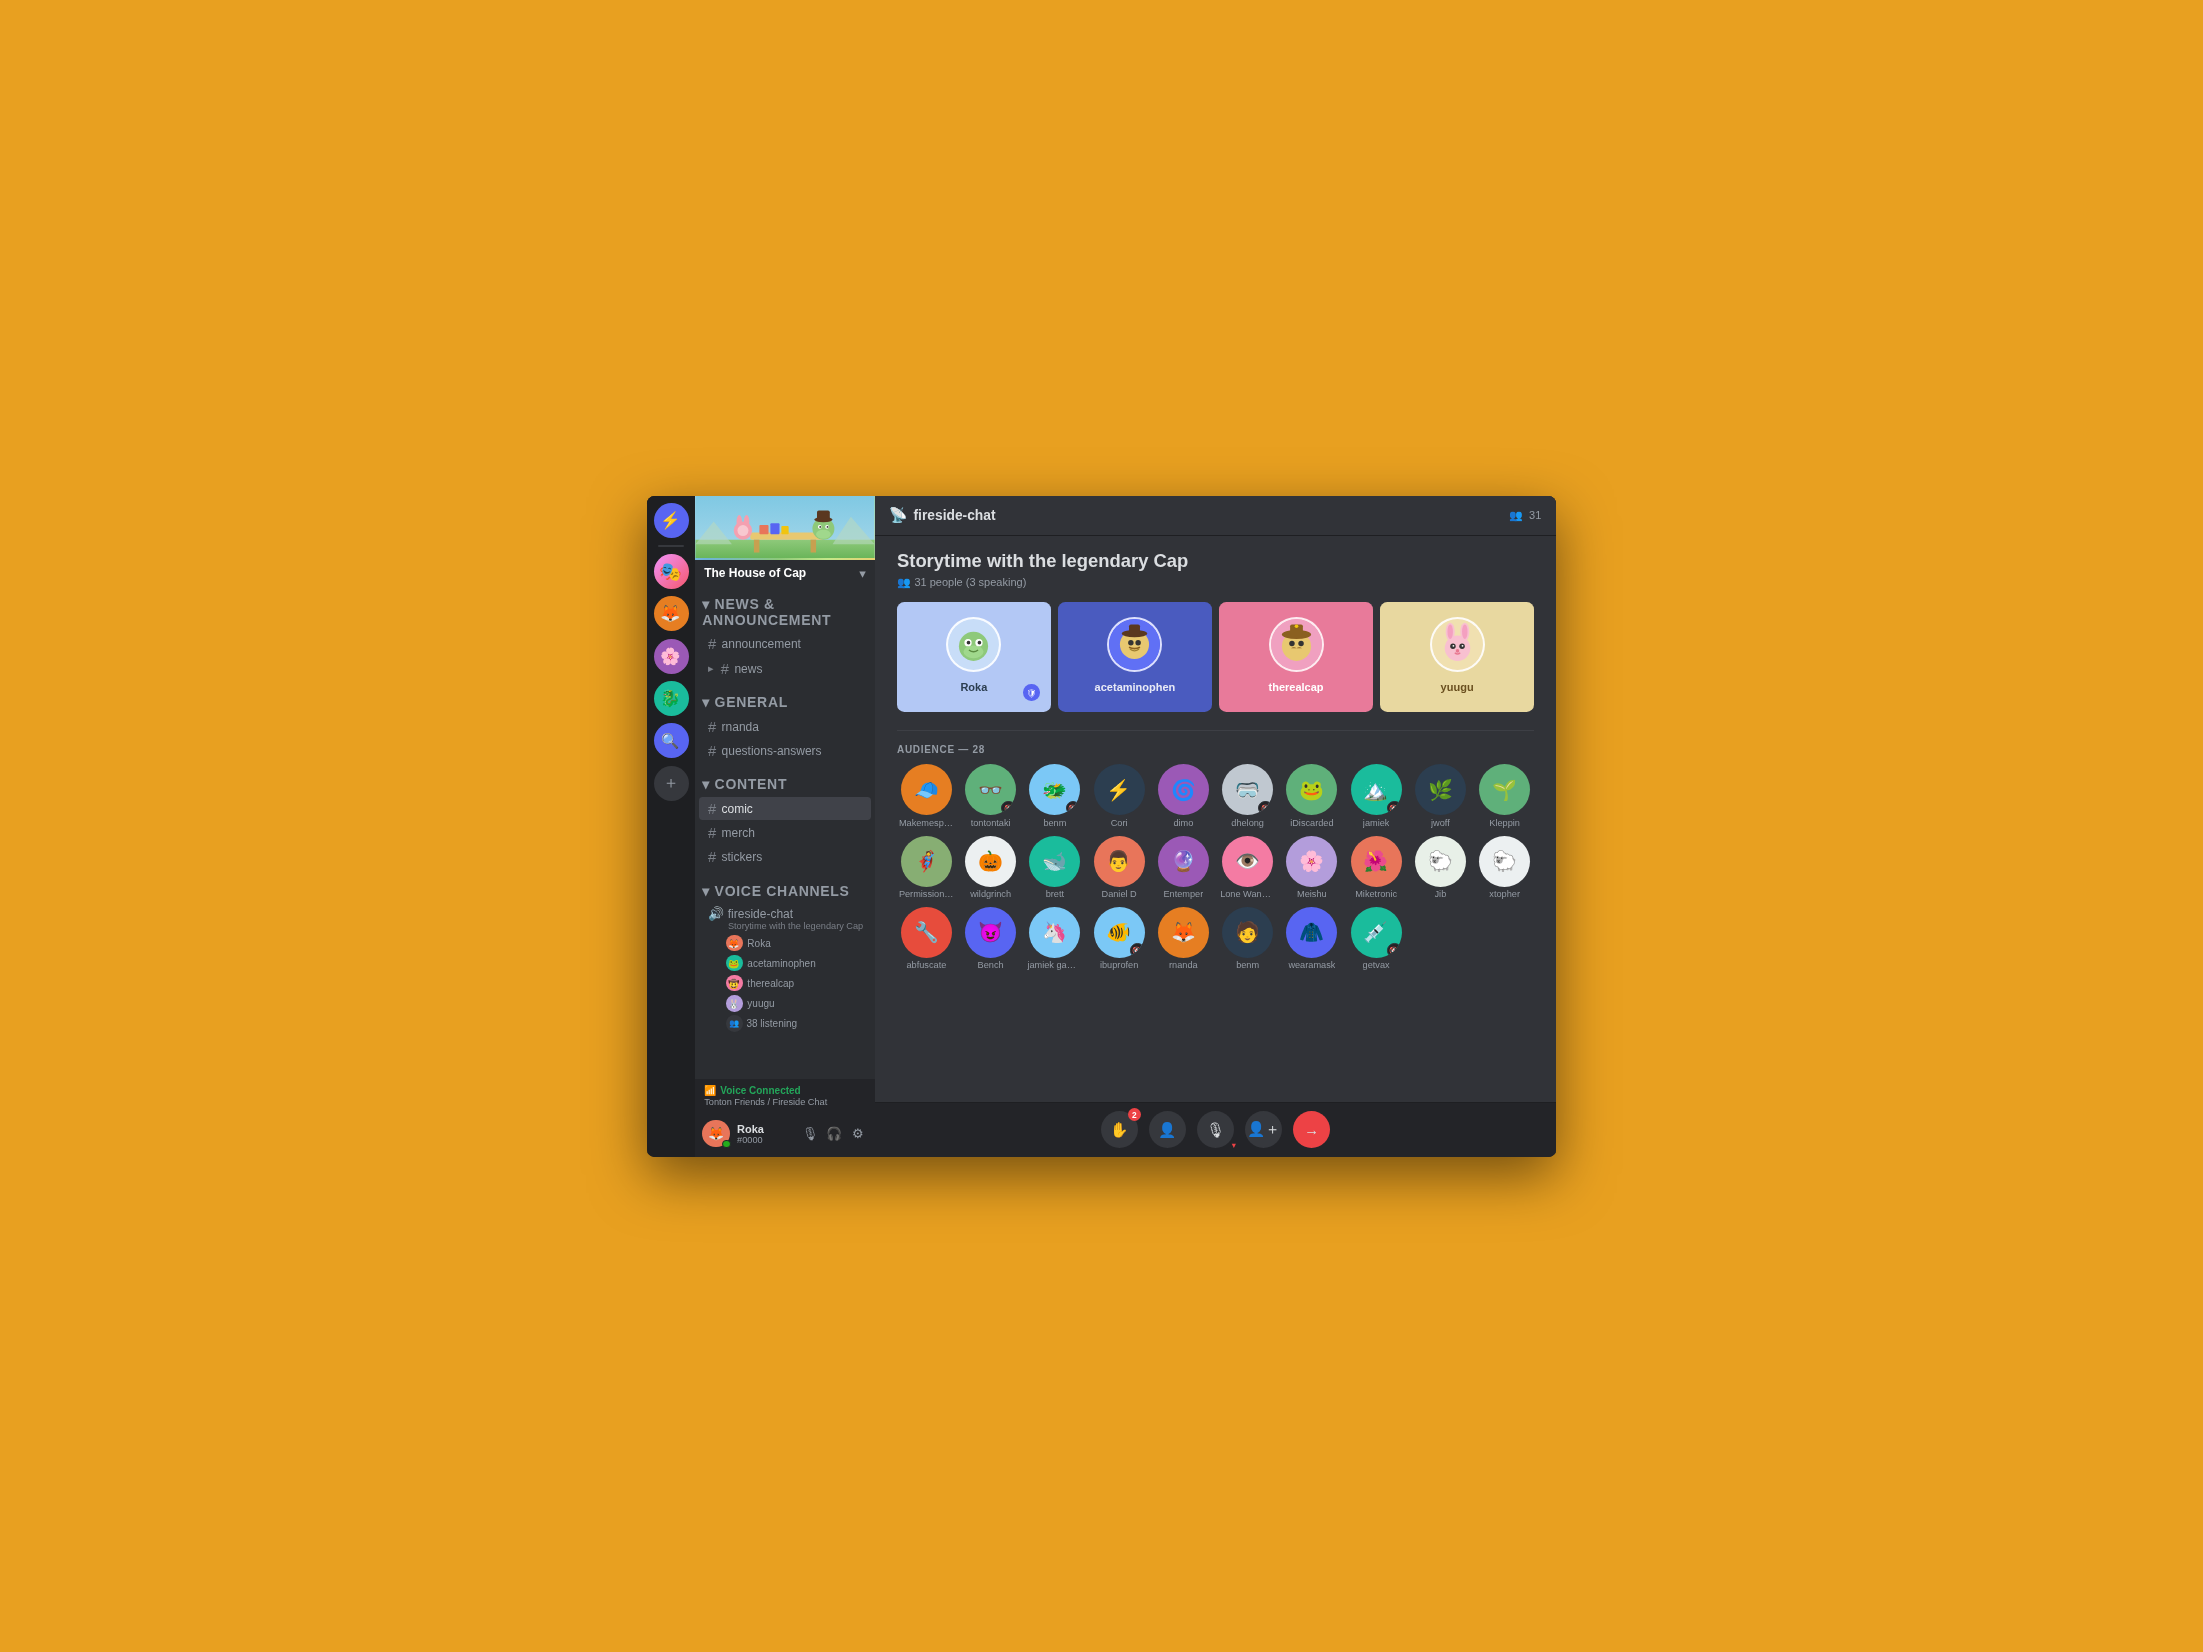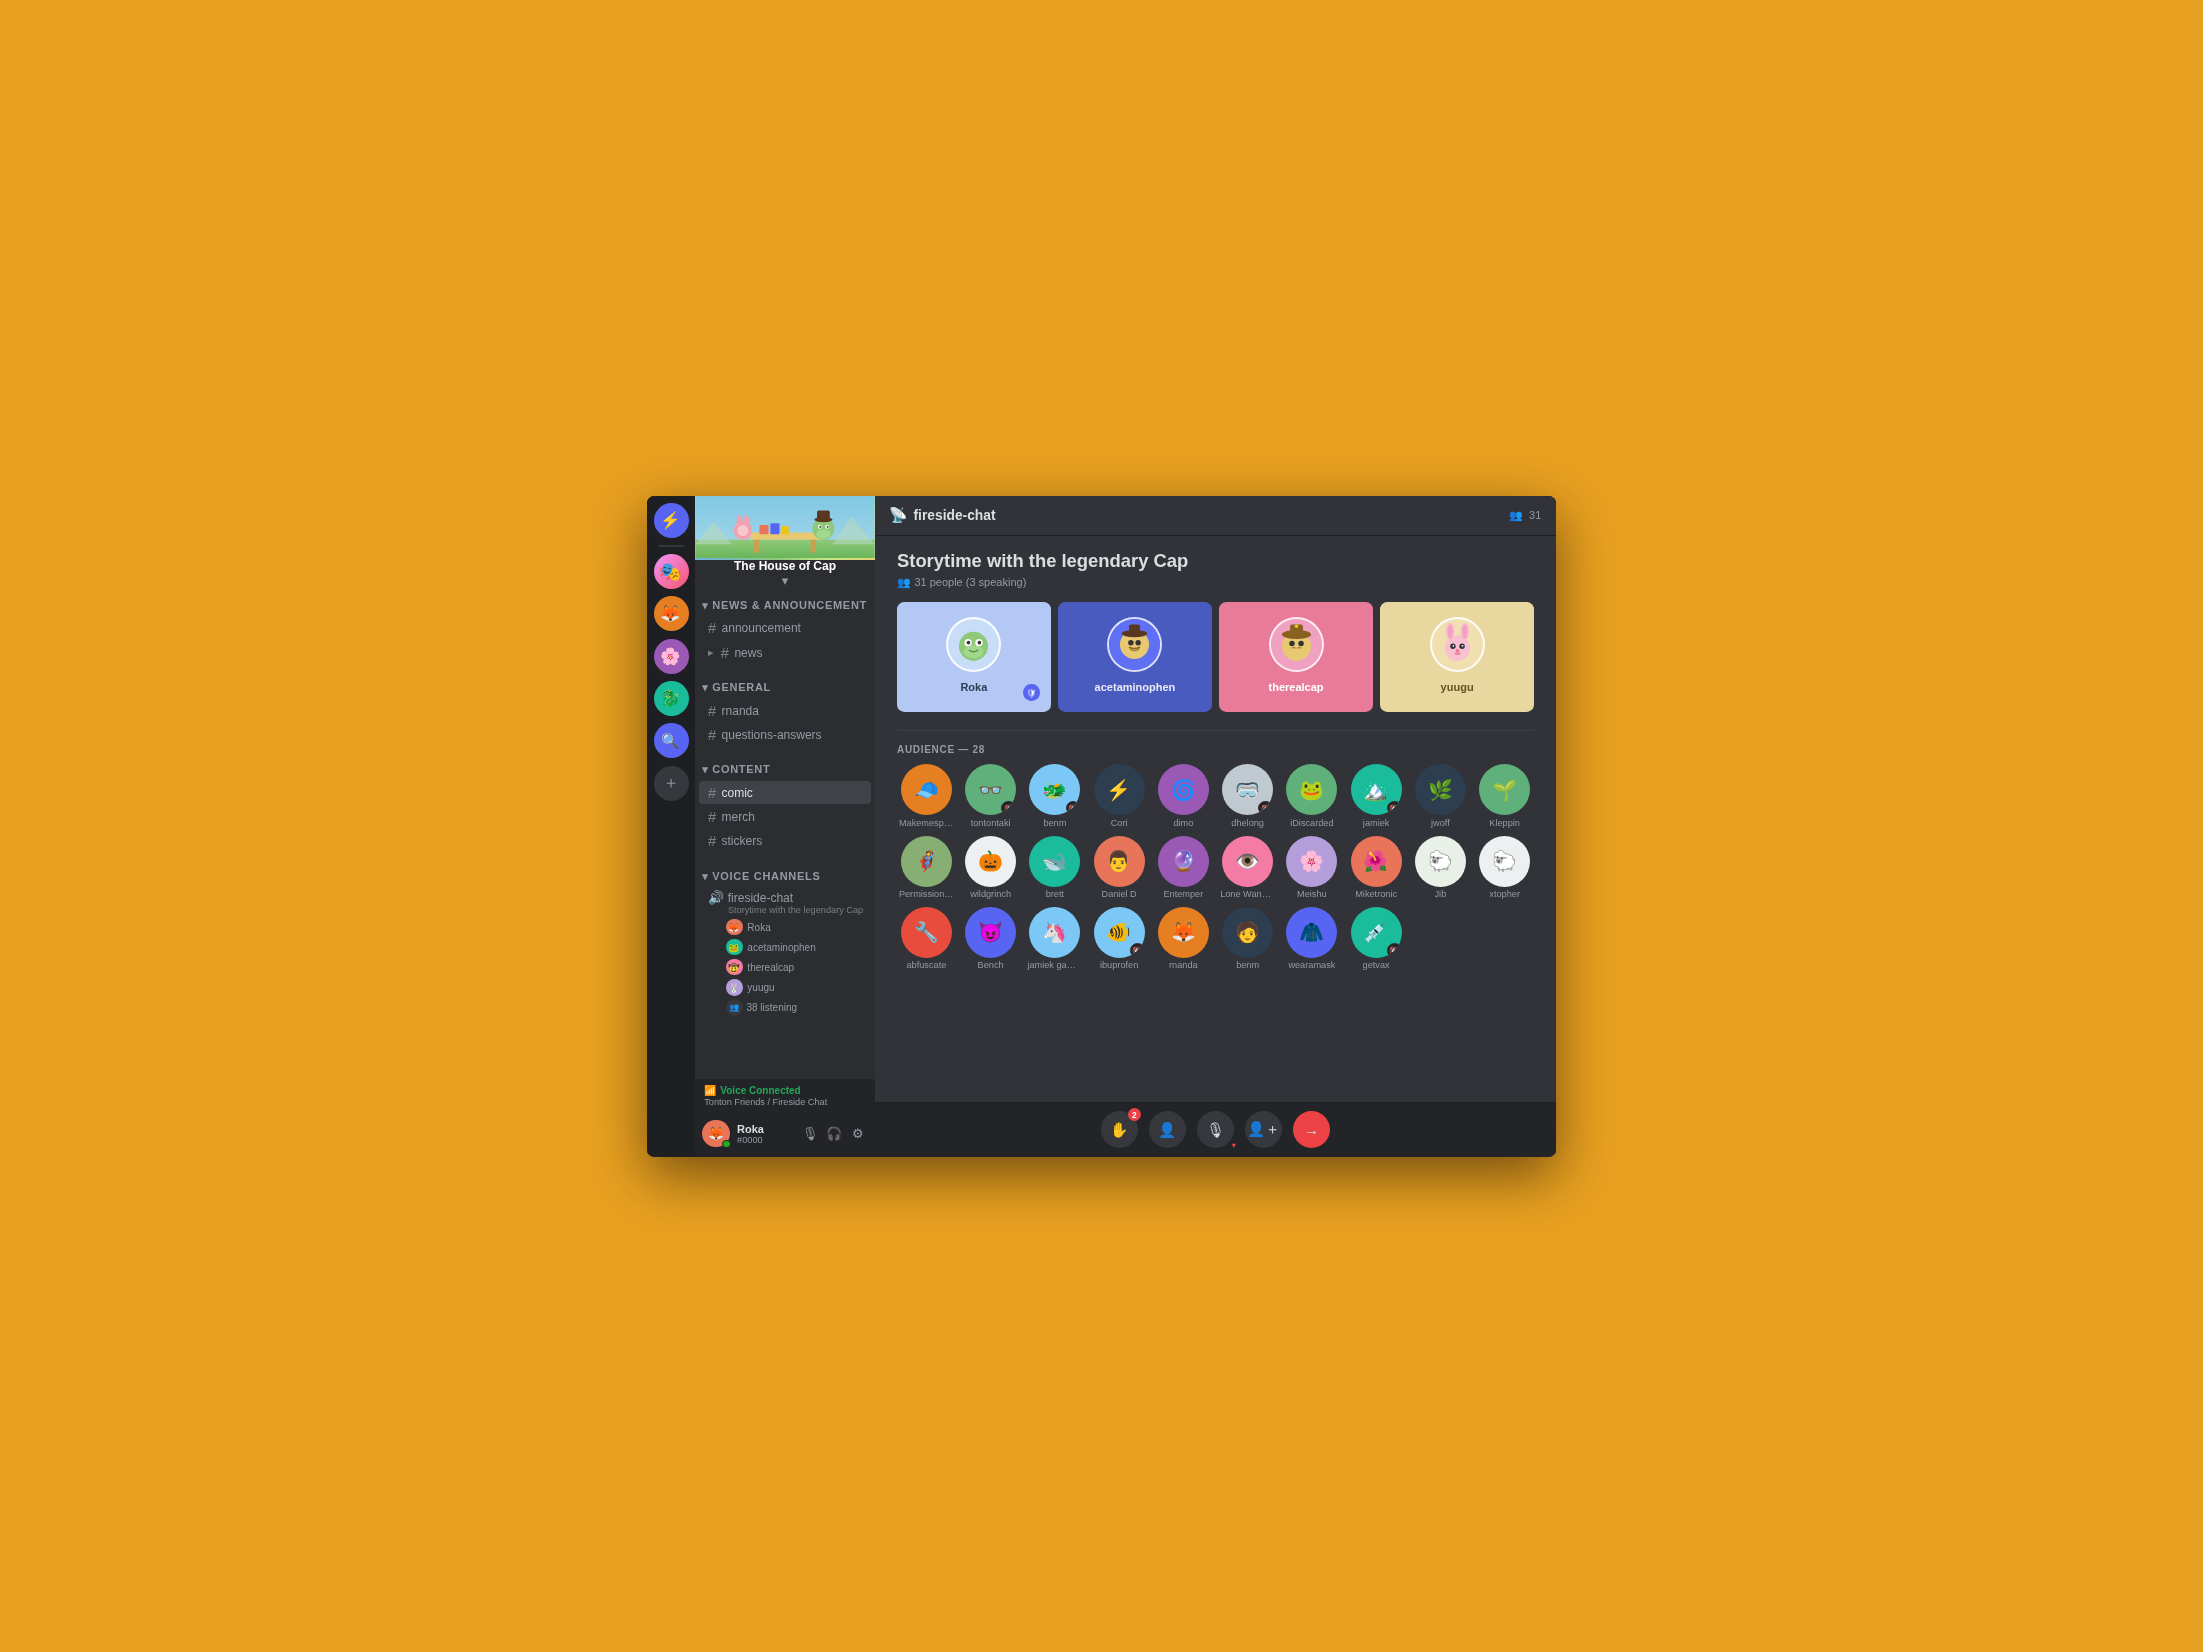--- a/index.html
+++ b/index.html
@@ -115,41 +115,40 @@
       justify-content: center;
       font-size: 27.5px;
       padding-bottom: 1.8px;
     }
     .server-name-bar {
       height: 27.5px;
       background: #2b2d31;
       display: flex;
       align-items: center;
       padding: 0 9.2px;
-      justify-content: center;
-      flex-direction: column;
+      justify-content: space-between;
     }
     .server-name-text {
       color: #fff;
       font-size: 12px;
       font-weight: 600;
     }
     .channel-list {
       flex: 1;
       overflow-y: auto;
       padding: 3.7px 0;
     }
     .channel-list::-webkit-scrollbar { width: 3.7px; }
     .channel-list::-webkit-scrollbar-thumb { background: #1a1b1e; border-radius: 1.8px; }
     .channel-category {
       padding: 13px 7.3px 3.7px 7.3px;
     }
     .channel-category-label {
       color: #949ba4;
-      font-size: 11px;
+      font-size: 14px;
       font-weight: 600;
       text-transform: uppercase;
       letter-spacing: 0.7px;
       cursor: pointer;
     }
     .channel-item {
       display: flex;
       align-items: center;
       padding: 3.7px 7.3px 3.7px 9.2px;
       cursor: pointer;

